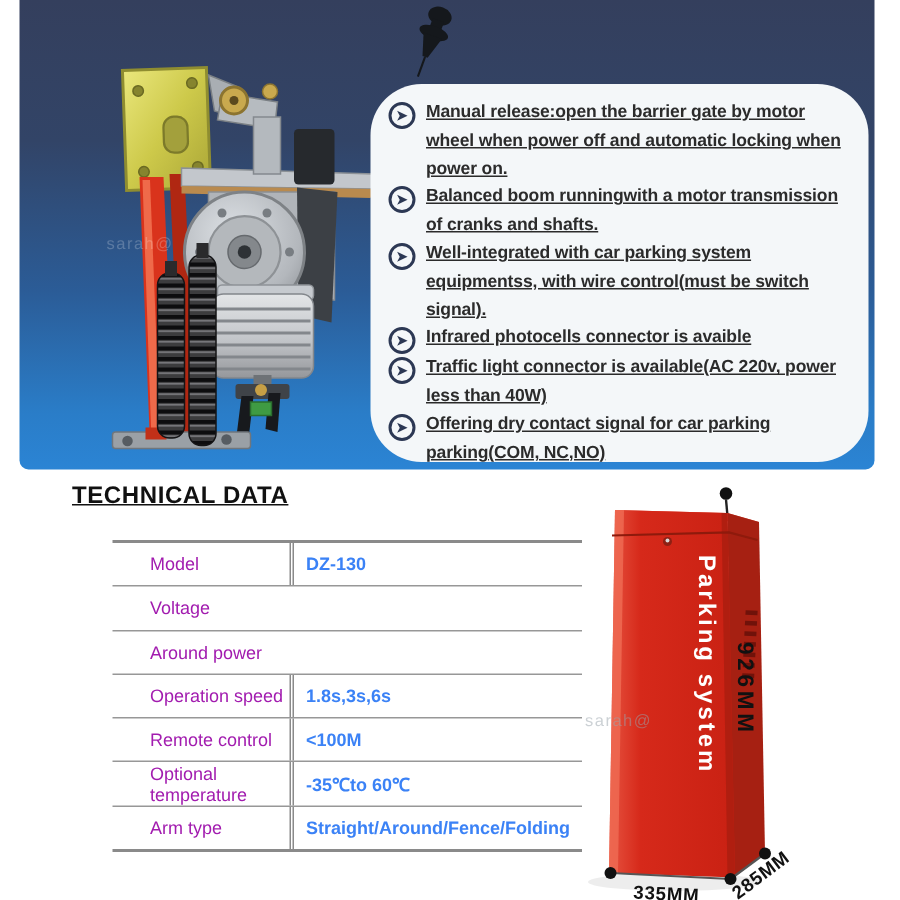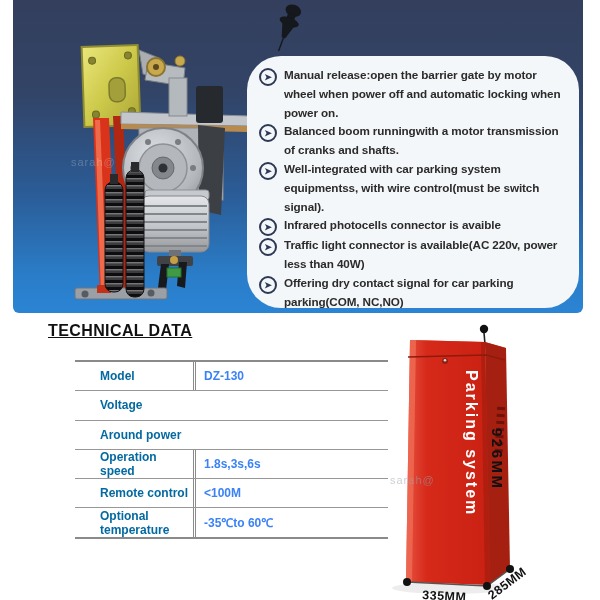--- a/index.html
+++ b/index.html
@@ -12,36 +12,36 @@
         border-radius:0 0 6px 6px;}
 
   
   .bubble{position:absolute;left:234px;top:56px;width:332px;height:252px;
           background:#f4f7f9;border-radius:34px;box-sizing:border-box;
           padding:10px 10px 6px 12px;overflow:hidden;}
   .feature{display:flex;align-items:flex-start;}
   .fbullet{flex:0 0 auto;width:14px;height:14px;border:2px solid #2c3854;border-radius:50%;
            color:#2c3854;font-size:9px;line-height:14px;text-align:center;font-weight:bold;
            margin:2px 7px 0 0;}
-  .ftext{font-size:11.7px;font-weight:bold;color:#2b2b2b;line-height:18.8px;letter-spacing:-0.1px;}
+  .ftext{font-size:11.7px;font-weight:bold;color:#2b2b2b;line-height:18.8px;letter-spacing:-0.1px;text-decoration:underline;}
 
   
   .pin{position:absolute;left:248px;top:2px;}
 
   
   .tech-title{position:absolute;left:48px;top:322px;font-size:16px;font-weight:bold;
               color:#111;letter-spacing:0.4px;text-decoration:underline;}
 
   .tbl{position:absolute;left:75px;top:360px;width:313px;
        border-top:2px solid #8a8a8a;border-bottom:2px solid #8a8a8a;box-sizing:border-box;}
   .trow{display:grid;grid-template-columns:118px 1fr;height:28.3px;
         border-bottom:1.5px solid #979797;align-items:stretch;}
   .trow:last-child{border-bottom:none;}
   .tlabel{display:flex;align-items:center;padding-left:25px;
-          font-size:12px;font-weight:bold;color:#0369a1;}
+          font-size:12px;font-weight:normal;color:#a21caf;}
   .tvalue{display:flex;align-items:center;border-left:3px double #8a8a8a;padding-left:8px;
           font-size:12px;font-weight:bold;color:#3b82f6;}
 
   .motor-svg{position:absolute;left:40px;top:28px;}
   .cab-svg{position:absolute;left:388px;top:318px;}
 </style>
 </head>
 <body>
 
 <div class="page">
@@ -207,20 +207,24 @@
       <div class="tvalue">1.8s,3s,6s</div>
     </div>
     <div class="trow">
       <div class="tlabel">Remote control</div>
       <div class="tvalue">&lt;100M</div>
     </div>
     <div class="trow">
       <div class="tlabel">Optional temperature</div>
       <div class="tvalue">-35℃to 60℃</div>
     </div>
+    <div class="trow">
+      <div class="tlabel">Arm type</div>
+      <div class="tvalue">Straight/Around/Fence/Folding</div>
+    </div>
   </div>
 
   <svg class="cab-svg" width="212" height="282" viewBox="0 0 212 282">
     <defs>
       <linearGradient id="fg" x1="0" y1="0" x2="1" y2="0">
         <stop offset="0" stop-color="#e65340"></stop>
           <stop offset="0.25" stop-color="#d6291a"></stop>
         <stop offset="1" stop-color="#c92113"></stop>
       </linearGradient>
     </defs>

